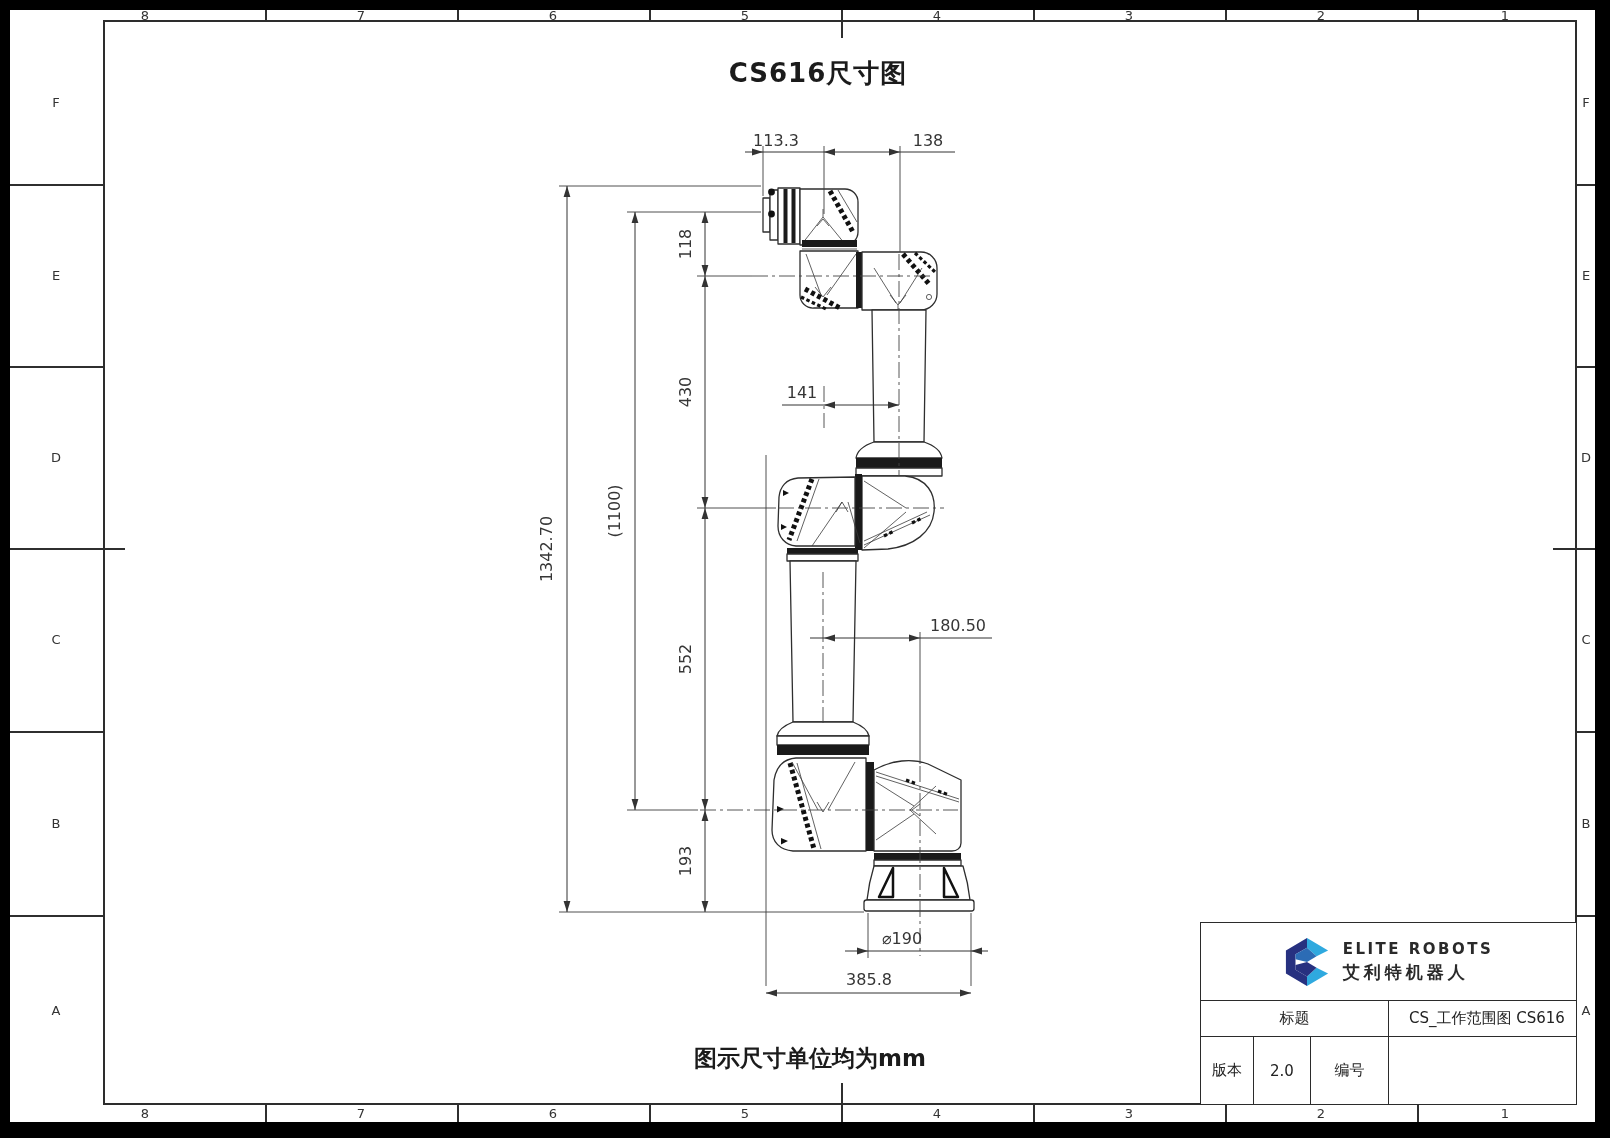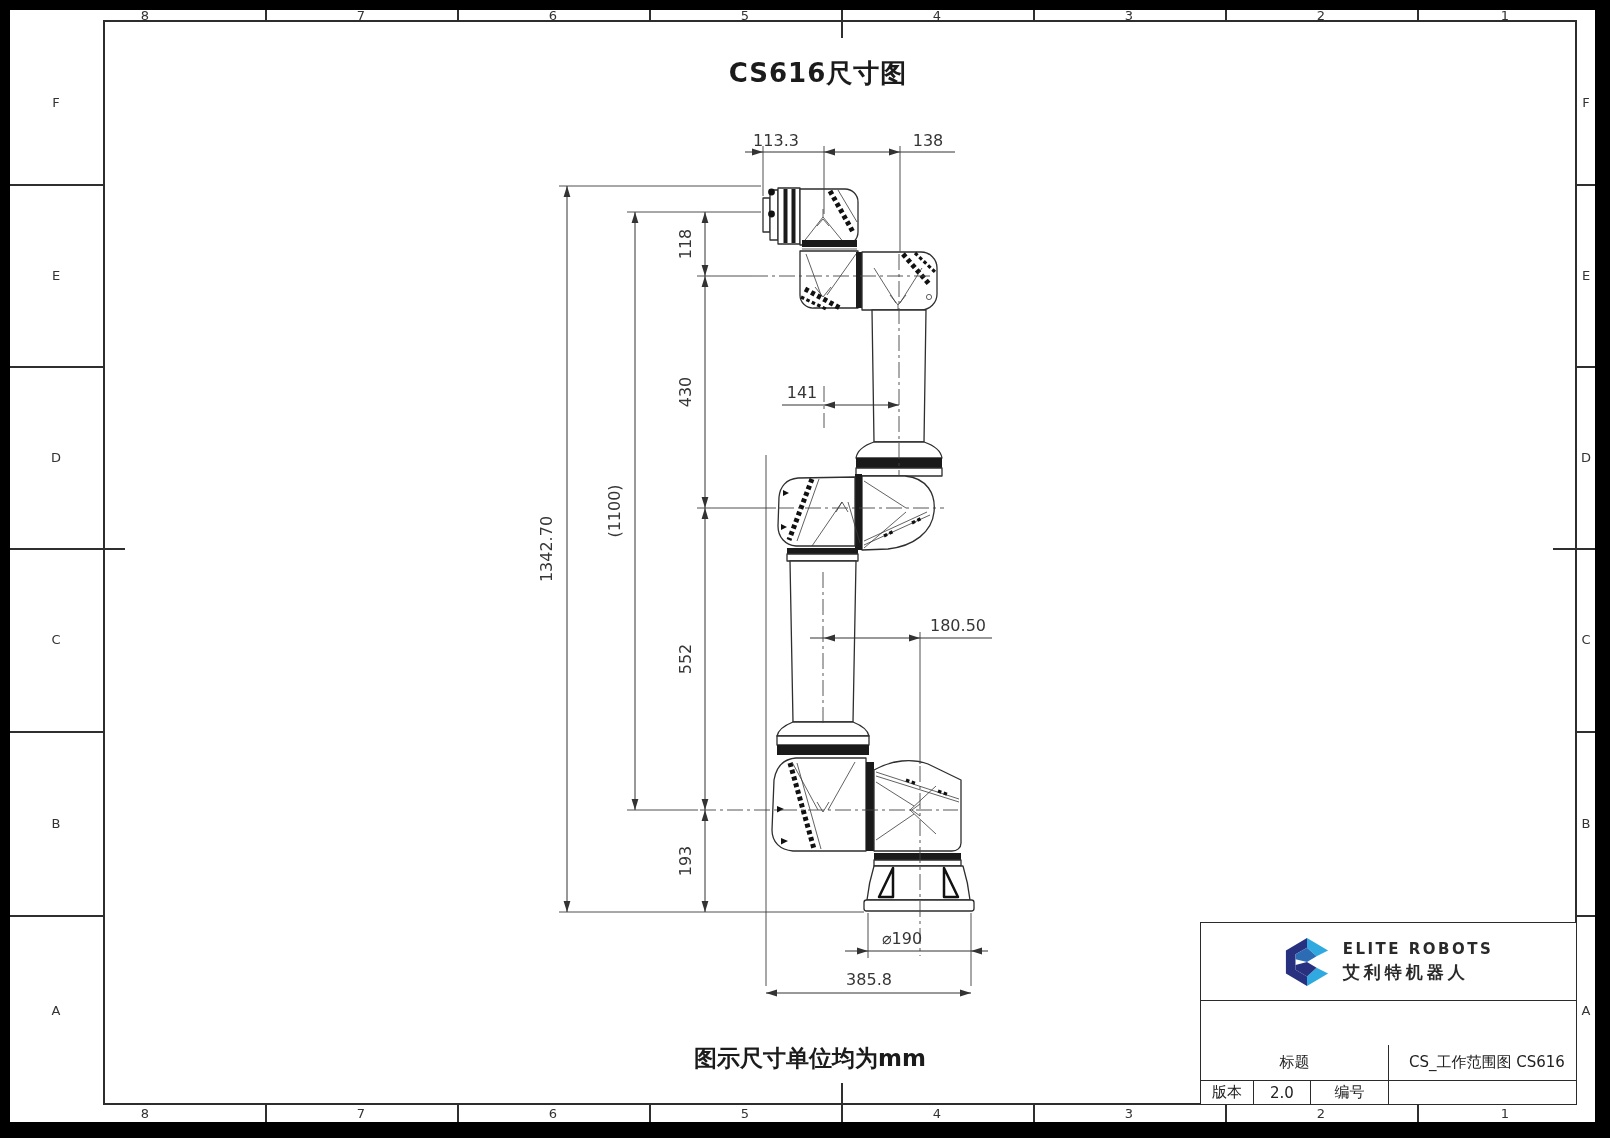--- a/index.html
+++ b/index.html
@@ -35,21 +35,21 @@
           border:1.5px solid #2b2b2b;box-sizing:border-box;display:flex;flex-direction:column;
           background:#fff;font-family:"DejaVu Sans","Liberation Sans",sans-serif;color:#222;}
   .tb-row{display:flex;box-sizing:border-box;border-bottom:1.5px solid #2b2b2b;}
   .tb-row:last-child{border-bottom:none;}
   .tb-logo{height:78px;align-items:center;justify-content:center;gap:13px;}
   .tb-brand-en{font-size:15px;font-weight:bold;letter-spacing:2.5px;color:#2a2a2a;}
   .tb-brand-cn{font-size:17px;font-weight:bold;letter-spacing:4px;color:#2a2a2a;margin-top:3px;}
   .tb-cell{display:flex;align-items:center;justify-content:center;box-sizing:border-box;
            border-right:1.5px solid #2b2b2b;font-size:15px;}
   .tb-val{flex:1;justify-content:flex-start;padding-left:20px;border-right:none;}
-  .r2{height:36px;margin-top:44px;} .r3{height:34px;} .r4{flex:1;text-align:center;}
+  .r2{height:36px;} .r3{height:34px;} .r4{flex:1;text-align:center;}
 </style>
 </head>
 <body>
 
 <div class="page">
   <div class="sheet"></div>
   <div class="frame"></div>
 
   <div class="vline" style="left:265px;top:10px;width:2px;height:10px"></div>
   <div class="vline" style="left:457px;top:10px;width:2px;height:10px"></div>

